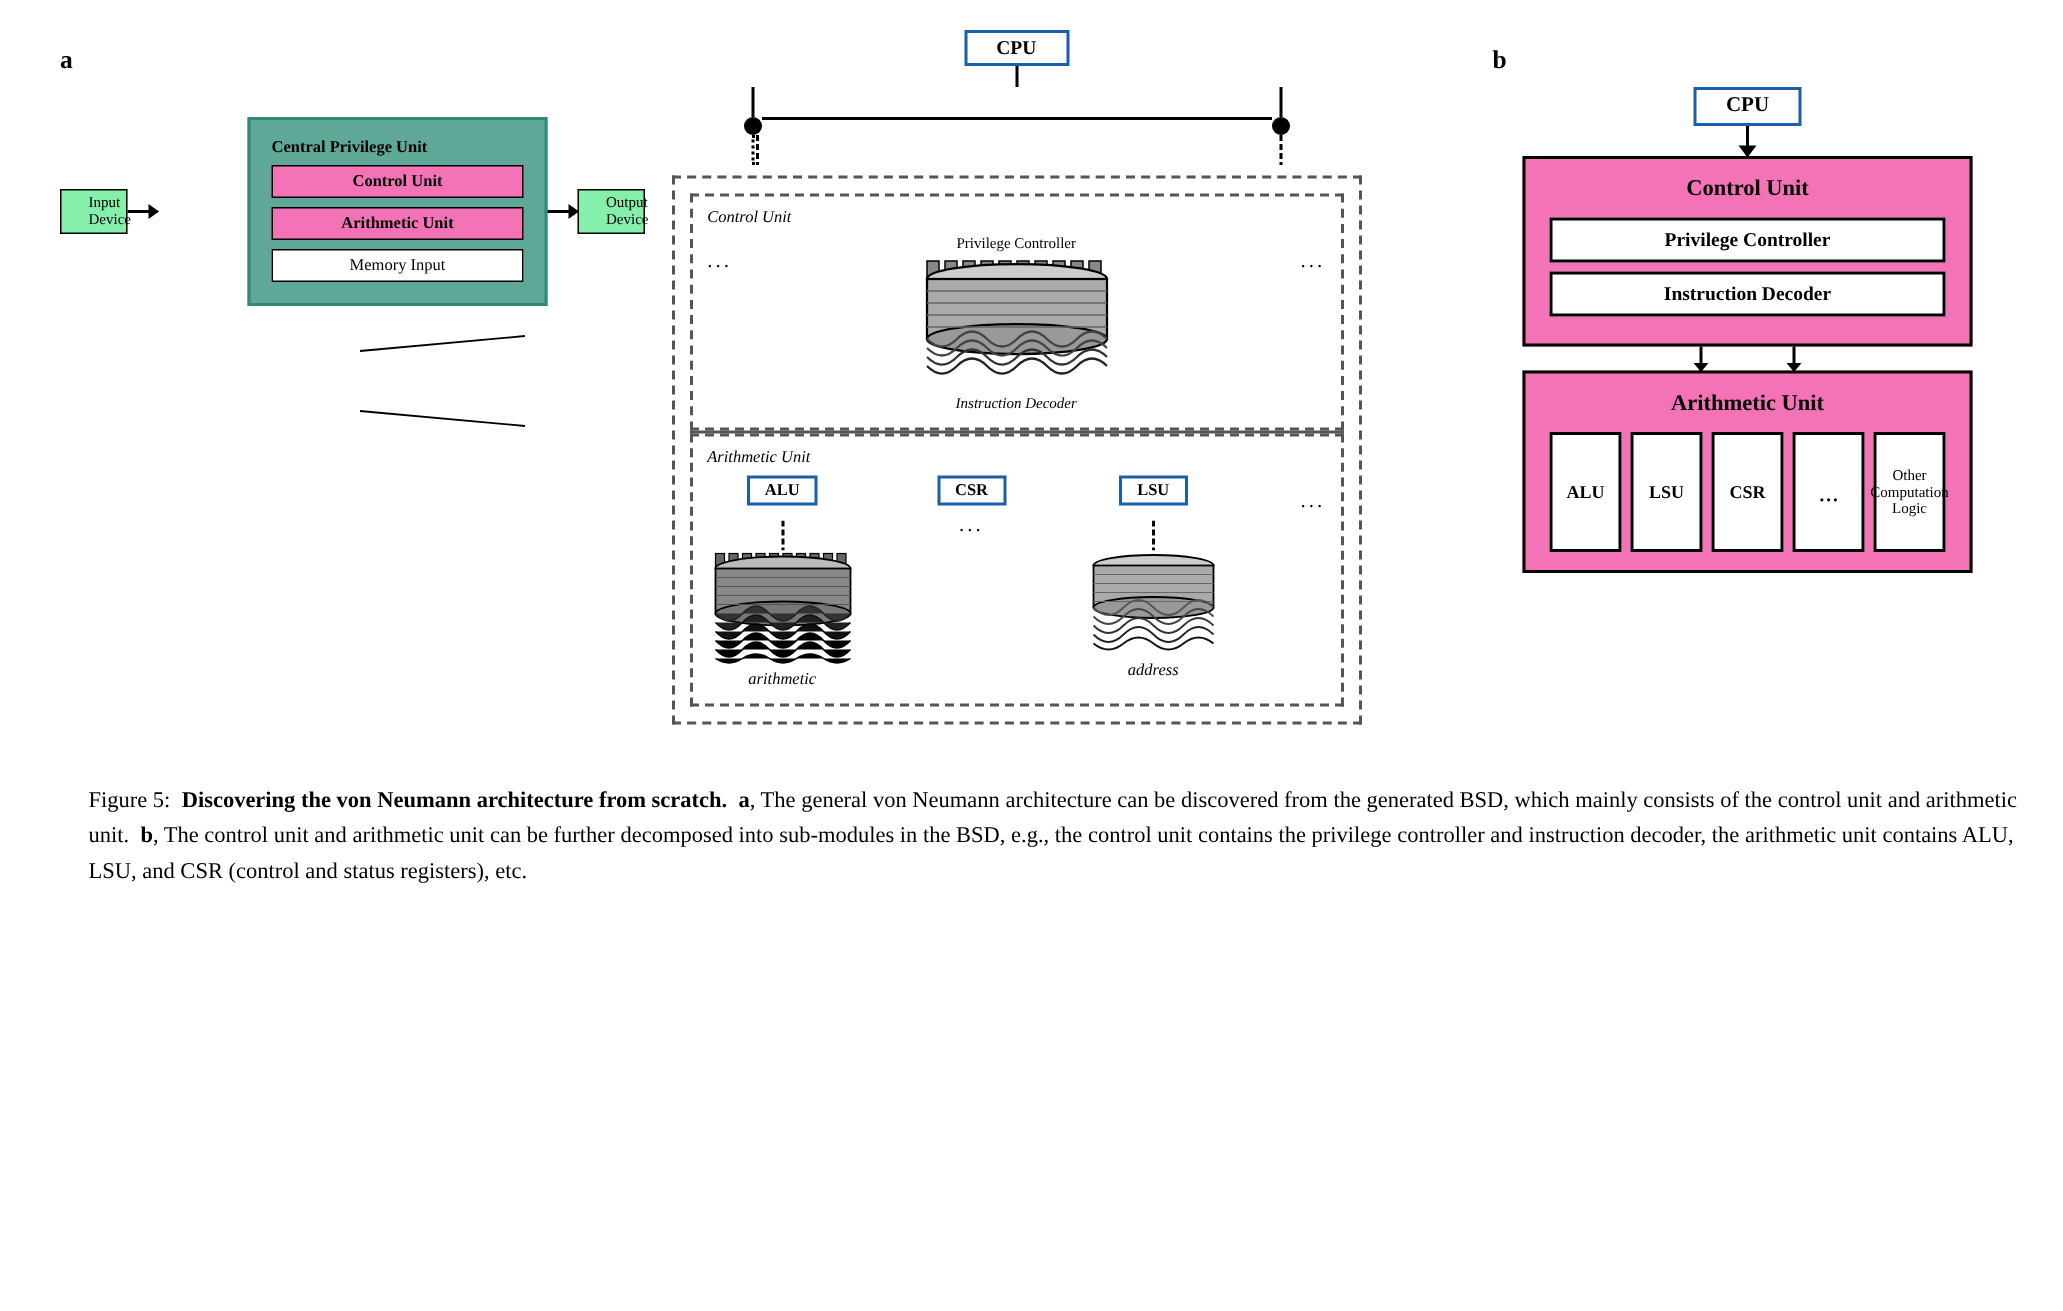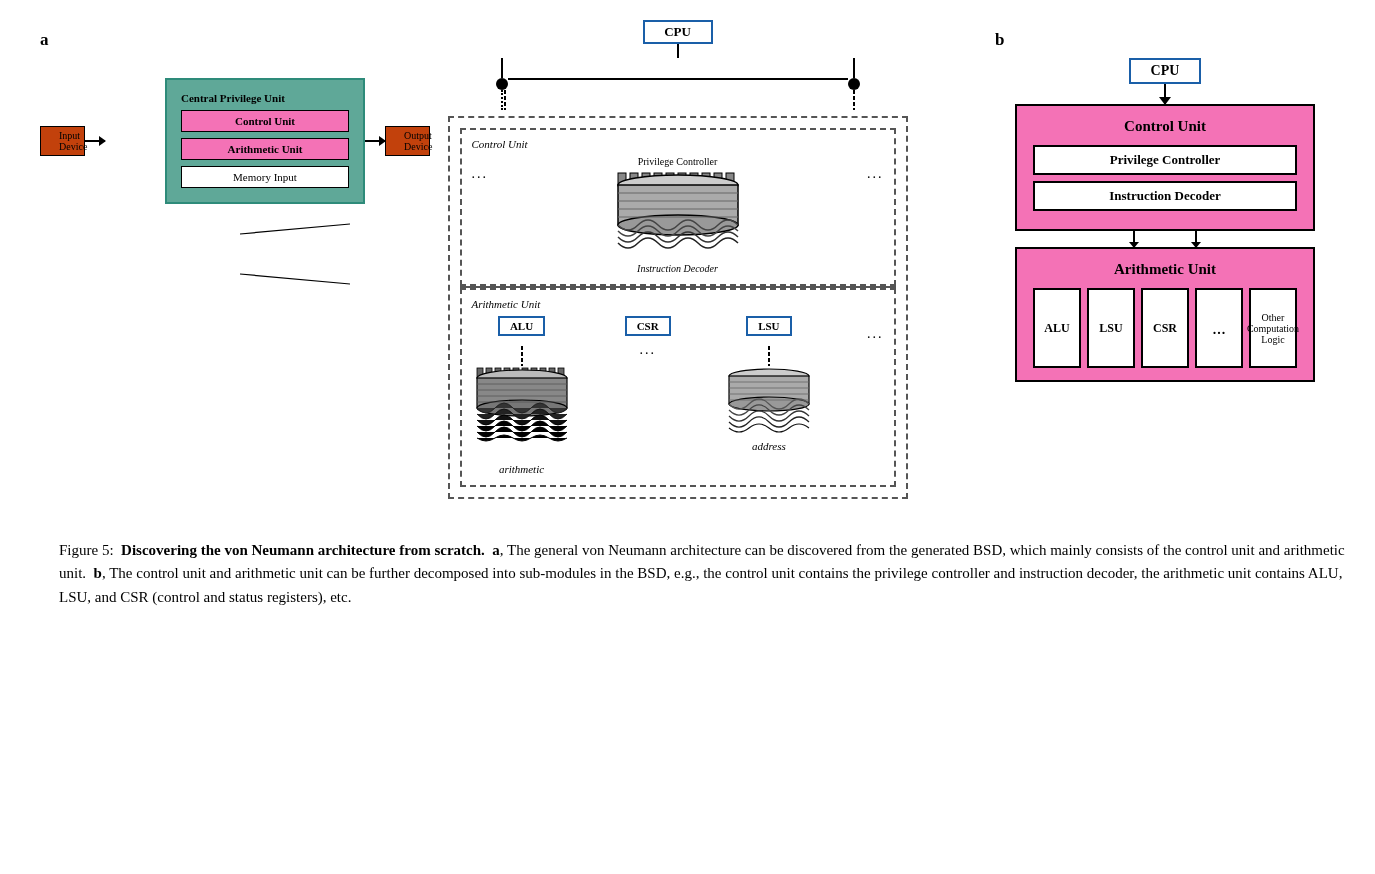--- a/index.html
+++ b/index.html
@@ -79,21 +79,21 @@
       padding: 4px 8px;
       margin-top: 4px;
       color: #000;
     }
 
     .io-label {
       font-size: 10px;
       text-align: center;
       border: 1px solid #000;
       padding: 3px 18px;
-      background: #c2410c;
+      background: #86efac;
       width: 45px;
     }
 
     
     .panel-center {
       flex: 1;
       display: flex;
       flex-direction: column;
       align-items: center;
       padding: 0 10px;
@@ -302,21 +302,21 @@
 
     
     .bsd-main {
       position: relative;
       width: 460px;
     }
 
     .arith-label {
       font-size: 11px;
       text-align: left;
-      margin-top: 17px;
+      margin-top: 0;
       font-style: italic;
     }
 
     .addr-label {
       font-size: 11px;
       text-align: center;
       margin-top: 4px;
       font-style: italic;
     }
 

